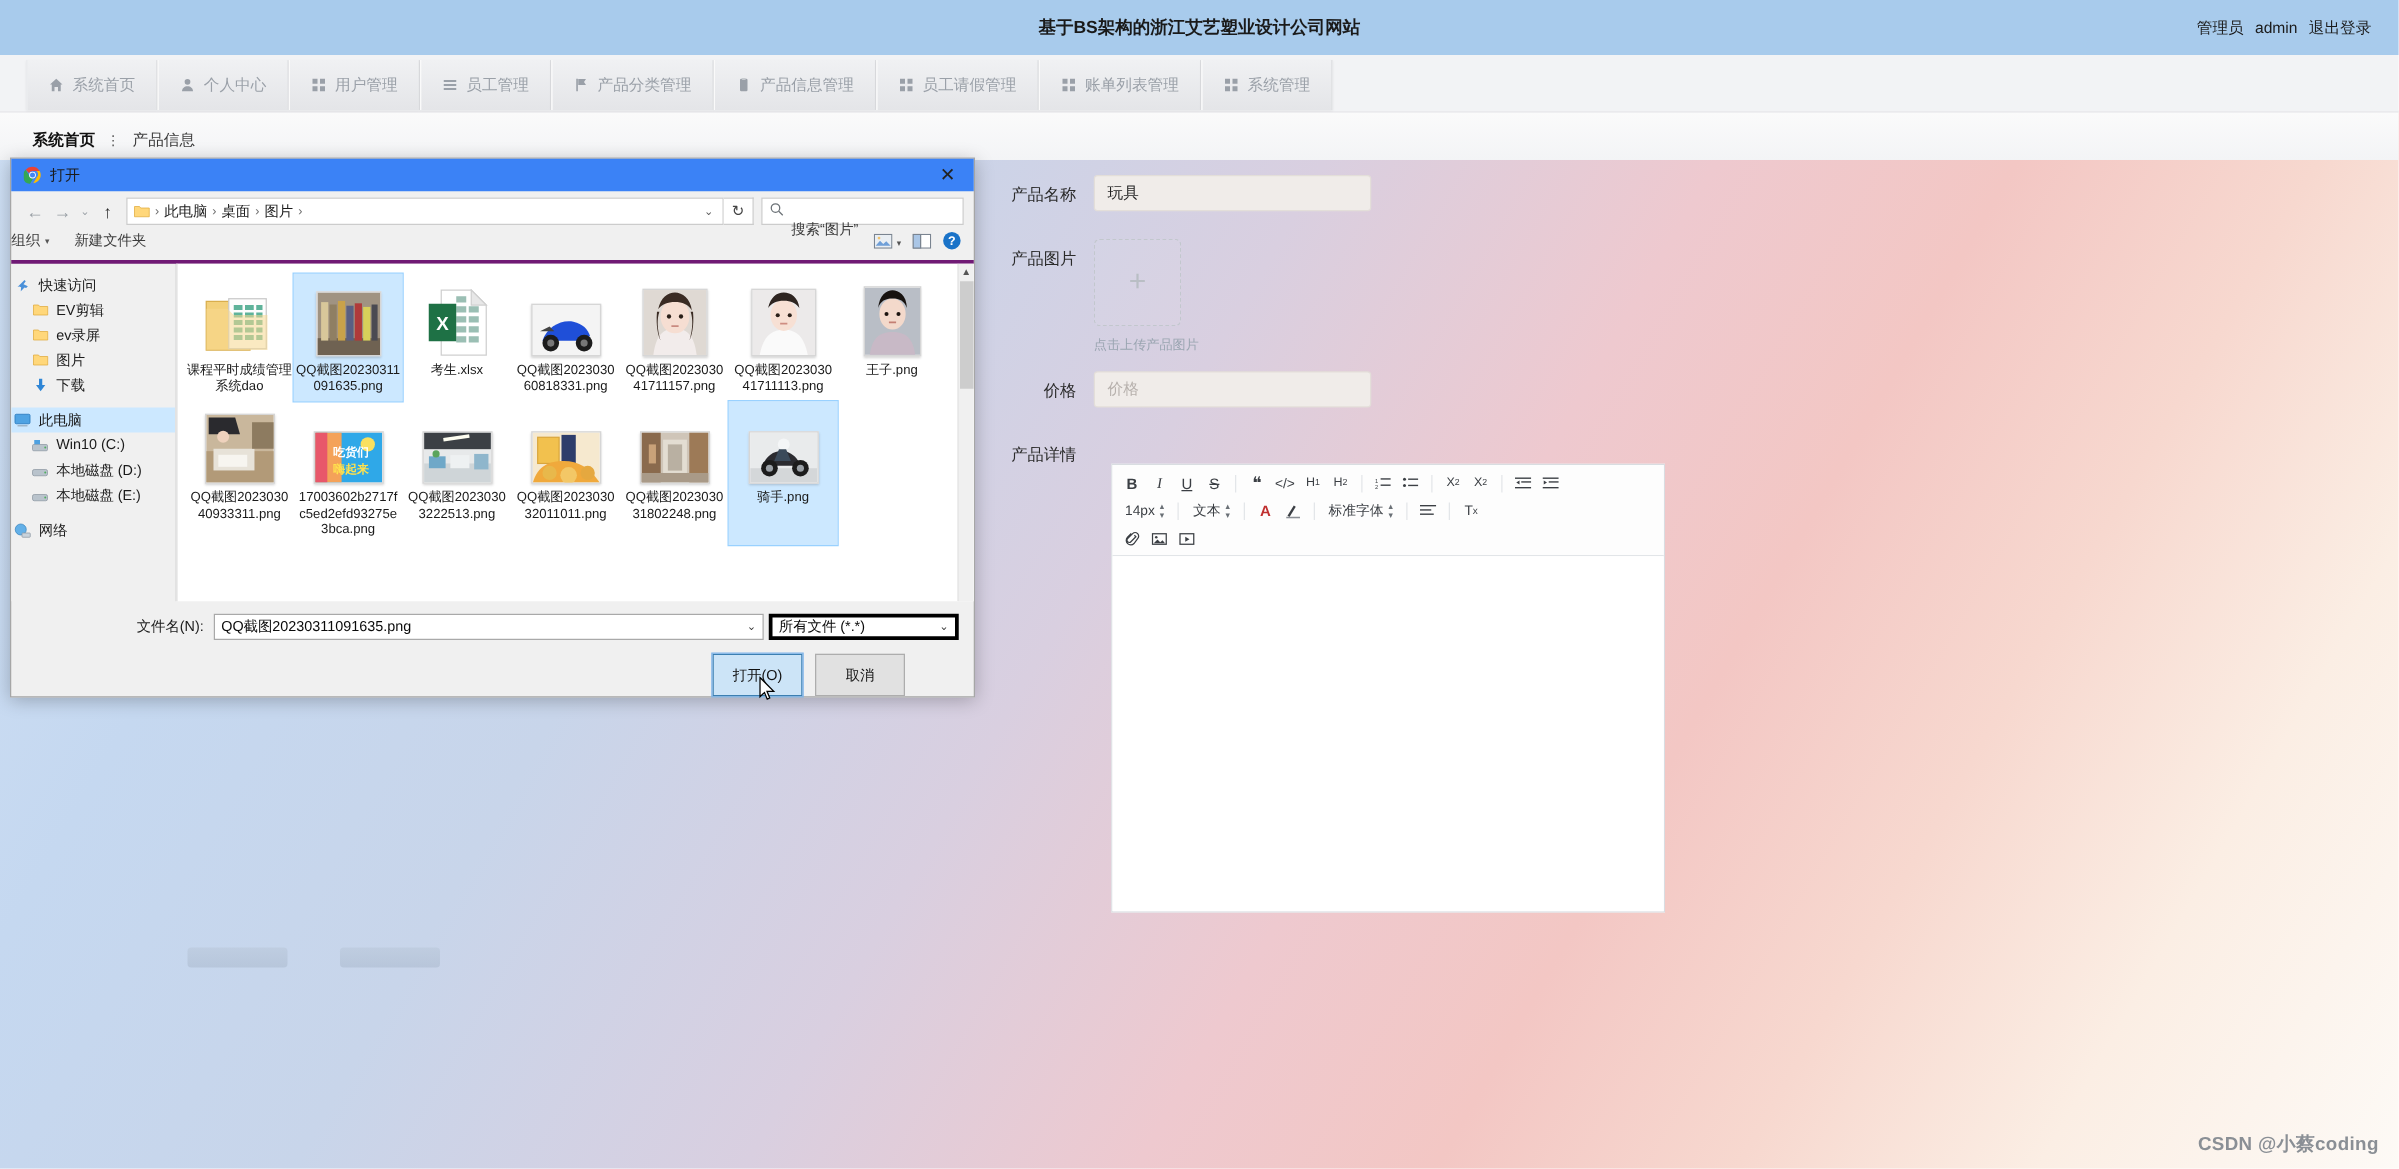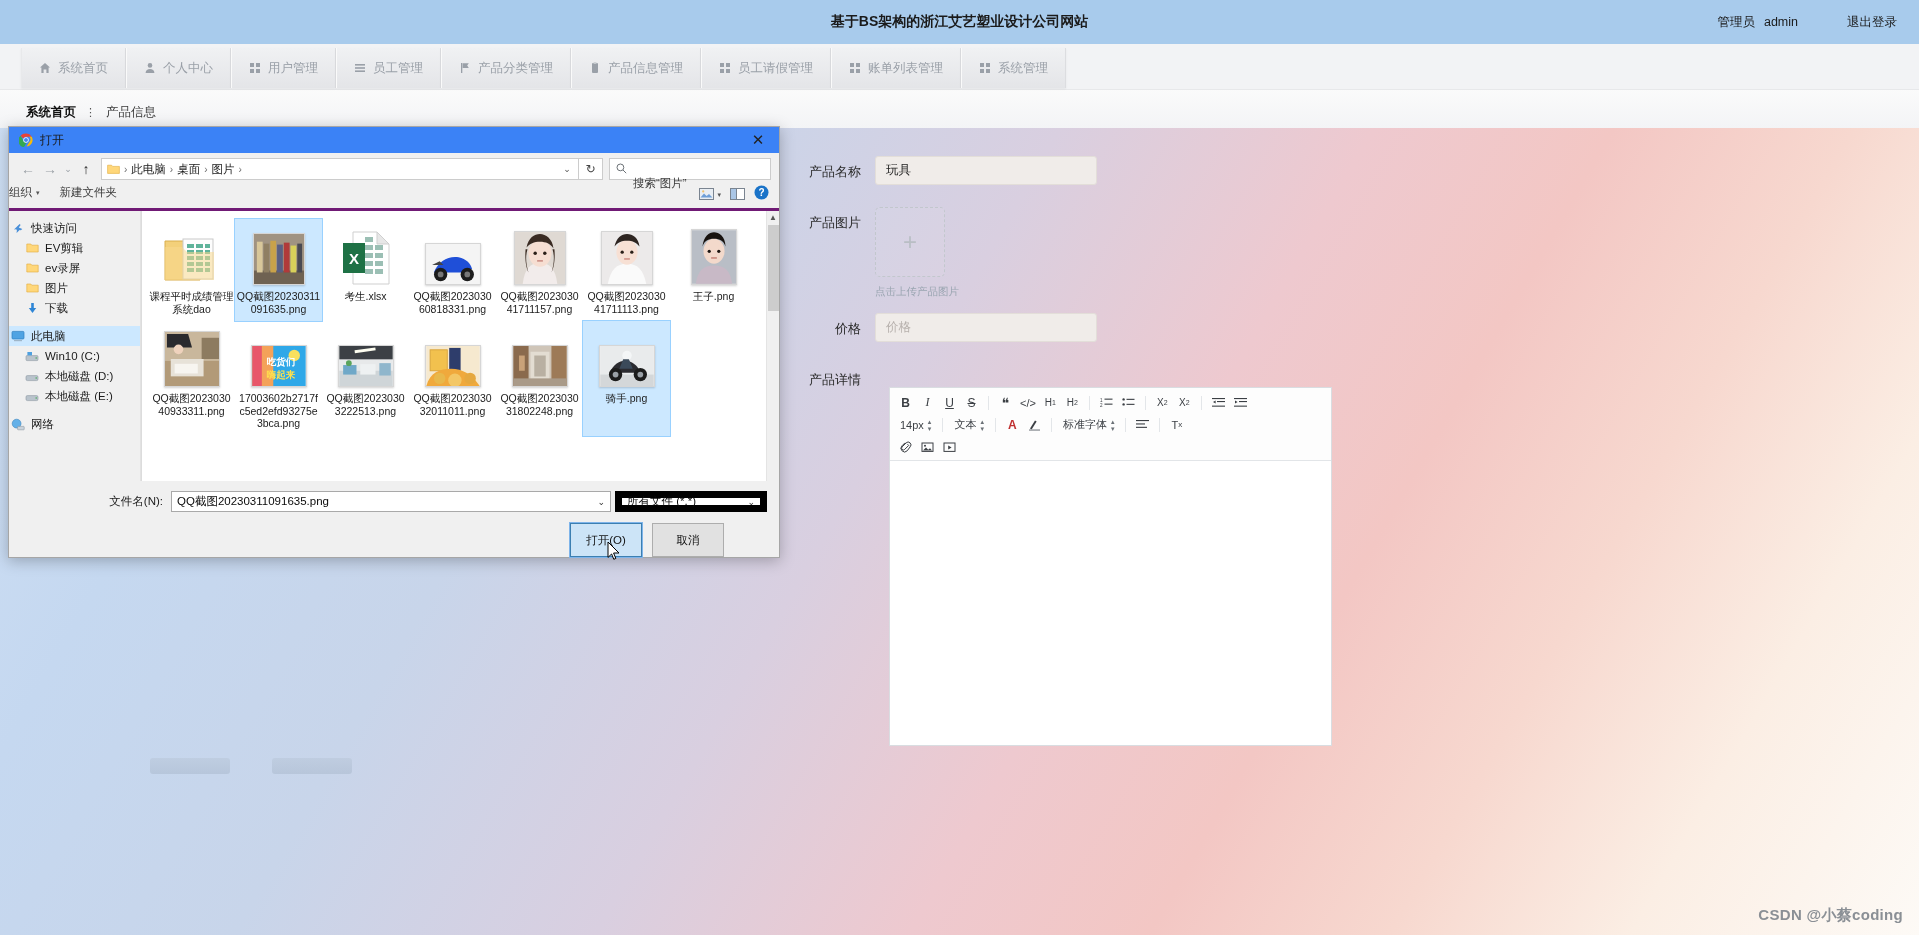--- a/index.html
+++ b/index.html
@@ -30,21 +30,21 @@
     background:#a8cbec; display:flex; align-items:center;
   }
   #site-title {
     position:absolute; left:0; right:0; text-align:center;
     font-size:14px; font-weight:bold; color:#1a1a1a; letter-spacing:0px;
   }
   #user-area {
     position:absolute; right:22px; font-size:12.5px; color:#1b1b1b;
     display:flex; gap:9px; align-items:center;
   }
-  #user-area .lnk { cursor:pointer;margin-left:40px; }
+  #user-area .lnk { cursor:pointer; }
 
   
   #navwrap {
     position:absolute; left:0; top:44px; width:1919px; height:46px;
     background:#f2f3f5; border-bottom:1px solid #e7e8ea;
   }
   #nav {
     position:absolute; left:21px; top:4px; display:flex; align-items:stretch;
     height:40px;
   }
@@ -64,21 +64,21 @@
   
   #crumb {
     position:absolute; left:26px; top:104px;
     font-size:12.5px; color:#222; display:flex; gap:9px; align-items:center;
   }
   #crumb .c1 { font-weight:bold; color:#111; }
   #crumb .sep { color:#555; font-size:11px; letter-spacing:1px;}
   #crumb .c2 { color:#3a3a3a; }
 
   
-  #form-panel { position:absolute; left:790px; top:156px; width:620px; }
+  #form-panel { position:absolute; left:790px; top:140px; width:620px; }
   .frow { display:flex; align-items:flex-start; margin-bottom:22px; }
   .flabel {
     width:85px; text-align:right; padding-right:14px; padding-top:7px;
     font-size:13px; color:#2b2b2b; white-space:nowrap;
   }
   .finput {
     width:222px; height:29px; background:#f0ece9; border:1px solid #e3ded9;
     border-radius:3px; display:flex; align-items:center; padding:0 10px;
     font-size:12.5px; color:#1e1e1e;
   }
@@ -235,21 +235,21 @@
   .brow { display:flex; align-items:center; }
   .blabel { font-size:11.5px; color:#1b1b1b; width:150px; text-align:right; padding-right:8px; }
   #fname-input {
     flex:1; height:21px; border:1px solid #a9a9a9; background:#fff;
     display:flex; align-items:center; padding:0 5px; font-size:11.5px; color:#0a0a0a;
   }
   #fname-drop {
     margin-left:auto; font-size:9px; color:#333;
   }
   #filter-select {
-    width:152px; height:21px; border:7px solid #000000; background:#fff; margin-left:4px;
+    width:152px; height:21px; border:3px solid #000000; background:#fff; margin-left:4px;
     display:flex; align-items:center; padding:0 5px; font-size:11.5px; color:#0a0a0a;text-align:right;
   }
   #filter-select .cv { margin-left:auto; font-size:9px; color:#333; }
   #btn-row { display:flex; justify-content:flex-end; gap:10px; margin-top:11px; padding-right:43px; }
   .dbtn {
     width:72px; height:34px; font-size:11.5px; color:#111;
     display:flex; align-items:center; justify-content:center;
     background:#e1e1e1; border:1px solid #adadad; cursor:pointer;
   }
   .dbtn.primary { background:#cce4f7; border:1px solid #3c7fb1; outline:1px solid #7eb4ea;}

